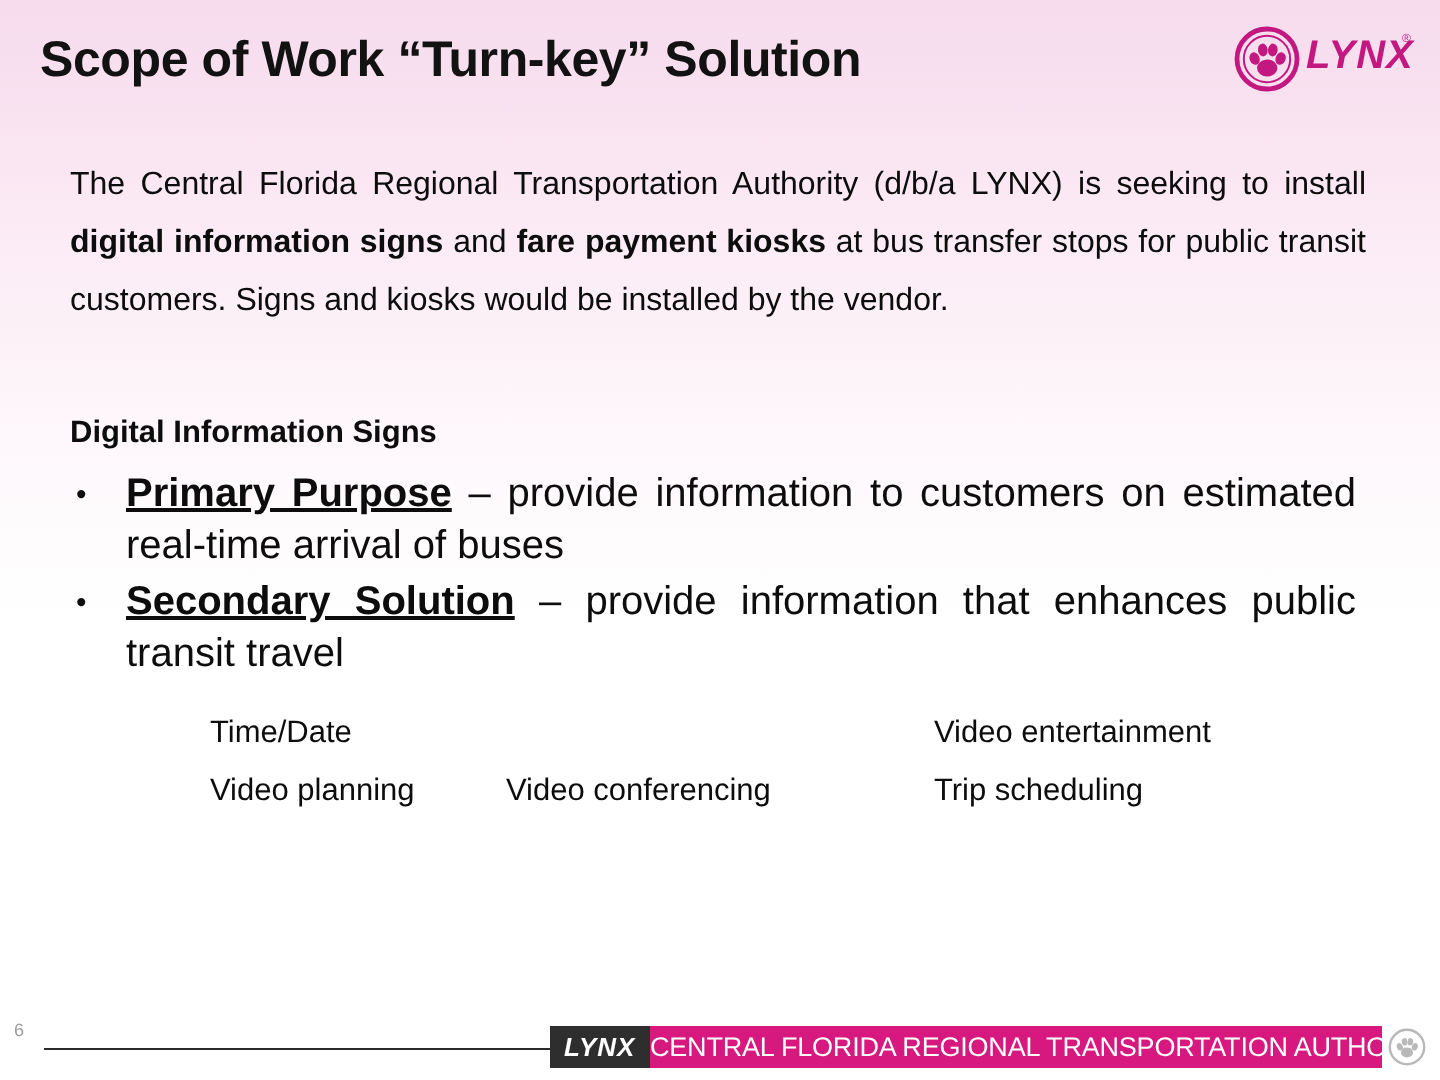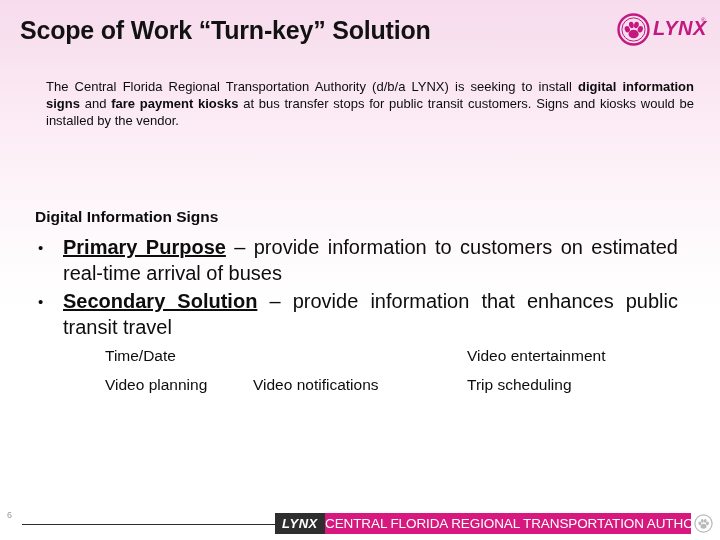--- a/index.html
+++ b/index.html
@@ -38,22 +38,22 @@
     font-size:20px; font-weight:bold; font-style:italic;
     color:#c2187f; letter-spacing:0.5px;
   }
   #logo .tm {
     position:absolute; left:84px; top:4px;
     font-size:6px; color:#c2187f;
   }
 
   
   #intro {
-    position:absolute; left:46px; top:78px; width:648px;
-    font-size:13px; line-height:17px; color:#0d0d0d;
+    position:absolute; left:35px; top:78px; width:648px;
+    font-size:16px; line-height:29px; color:#0d0d0d;
     text-align:justify; text-justify:inter-word;
   }
   #intro b { font-weight:bold; }
 
   #section-heading {
     position:absolute; left:35px; top:208px;
     font-size:15.5px; font-weight:bold; color:#0d0d0d;
   }
 
   .bullet-row { position:absolute; width:648px; left:30px; }
@@ -64,21 +64,21 @@
   .bullet-text {
     margin-left:33px;
     font-size:20px; line-height:25.5px; color:#0d0d0d;
     text-align:justify; text-justify:inter-word;
   }
   .bullet-text .lead { font-weight:bold; text-decoration:underline; }
   #bullet-primary { top:235px; }
   #bullet-secondary { top:289px; }
 
   
-  #features { position:absolute; left:0; top:341px; width:632px; }
+  #features { position:absolute; left:0; top:352px; width:632px; }
   .feat-row { position:relative; height:29px; }
   .feat-cell {
     position:absolute; top:0;
     font-size:15.5px; line-height:29px; color:#0d0d0d; white-space:nowrap;
   }
   .col0 { left:105px; }
   .col1 { left:253px; }
   .col2 { left:467px; }
 
   
@@ -148,21 +148,21 @@
     <div class="bullet-text"><span class="lead">Secondary  Solution</span><span> – provide information that enhances public transit travel</span></div>
   </div>
 
   <div id="features">
     <div class="feat-row">
       <span class="feat-cell col0">Time/Date</span>
       <span class="feat-cell col2">Video entertainment</span>
     </div>
     <div class="feat-row">
       <span class="feat-cell col0">Video planning</span>
-      <span class="feat-cell col1">Video notifications</span>
+      <span class="feat-cell col1">Video conferencing</span>
       <span class="feat-cell col2">Trip scheduling</span>
     </div>
   </div>
 
   <div id="footer">
     <span id="page-number">6</span>
   </div>
   <div id="footer-rule"></div>
   <div id="footer-lynx">LYNX</div>
   <div id="footer-band">CENTRAL FLORIDA REGIONAL TRANSPORTATION AUTHORITY</div>

